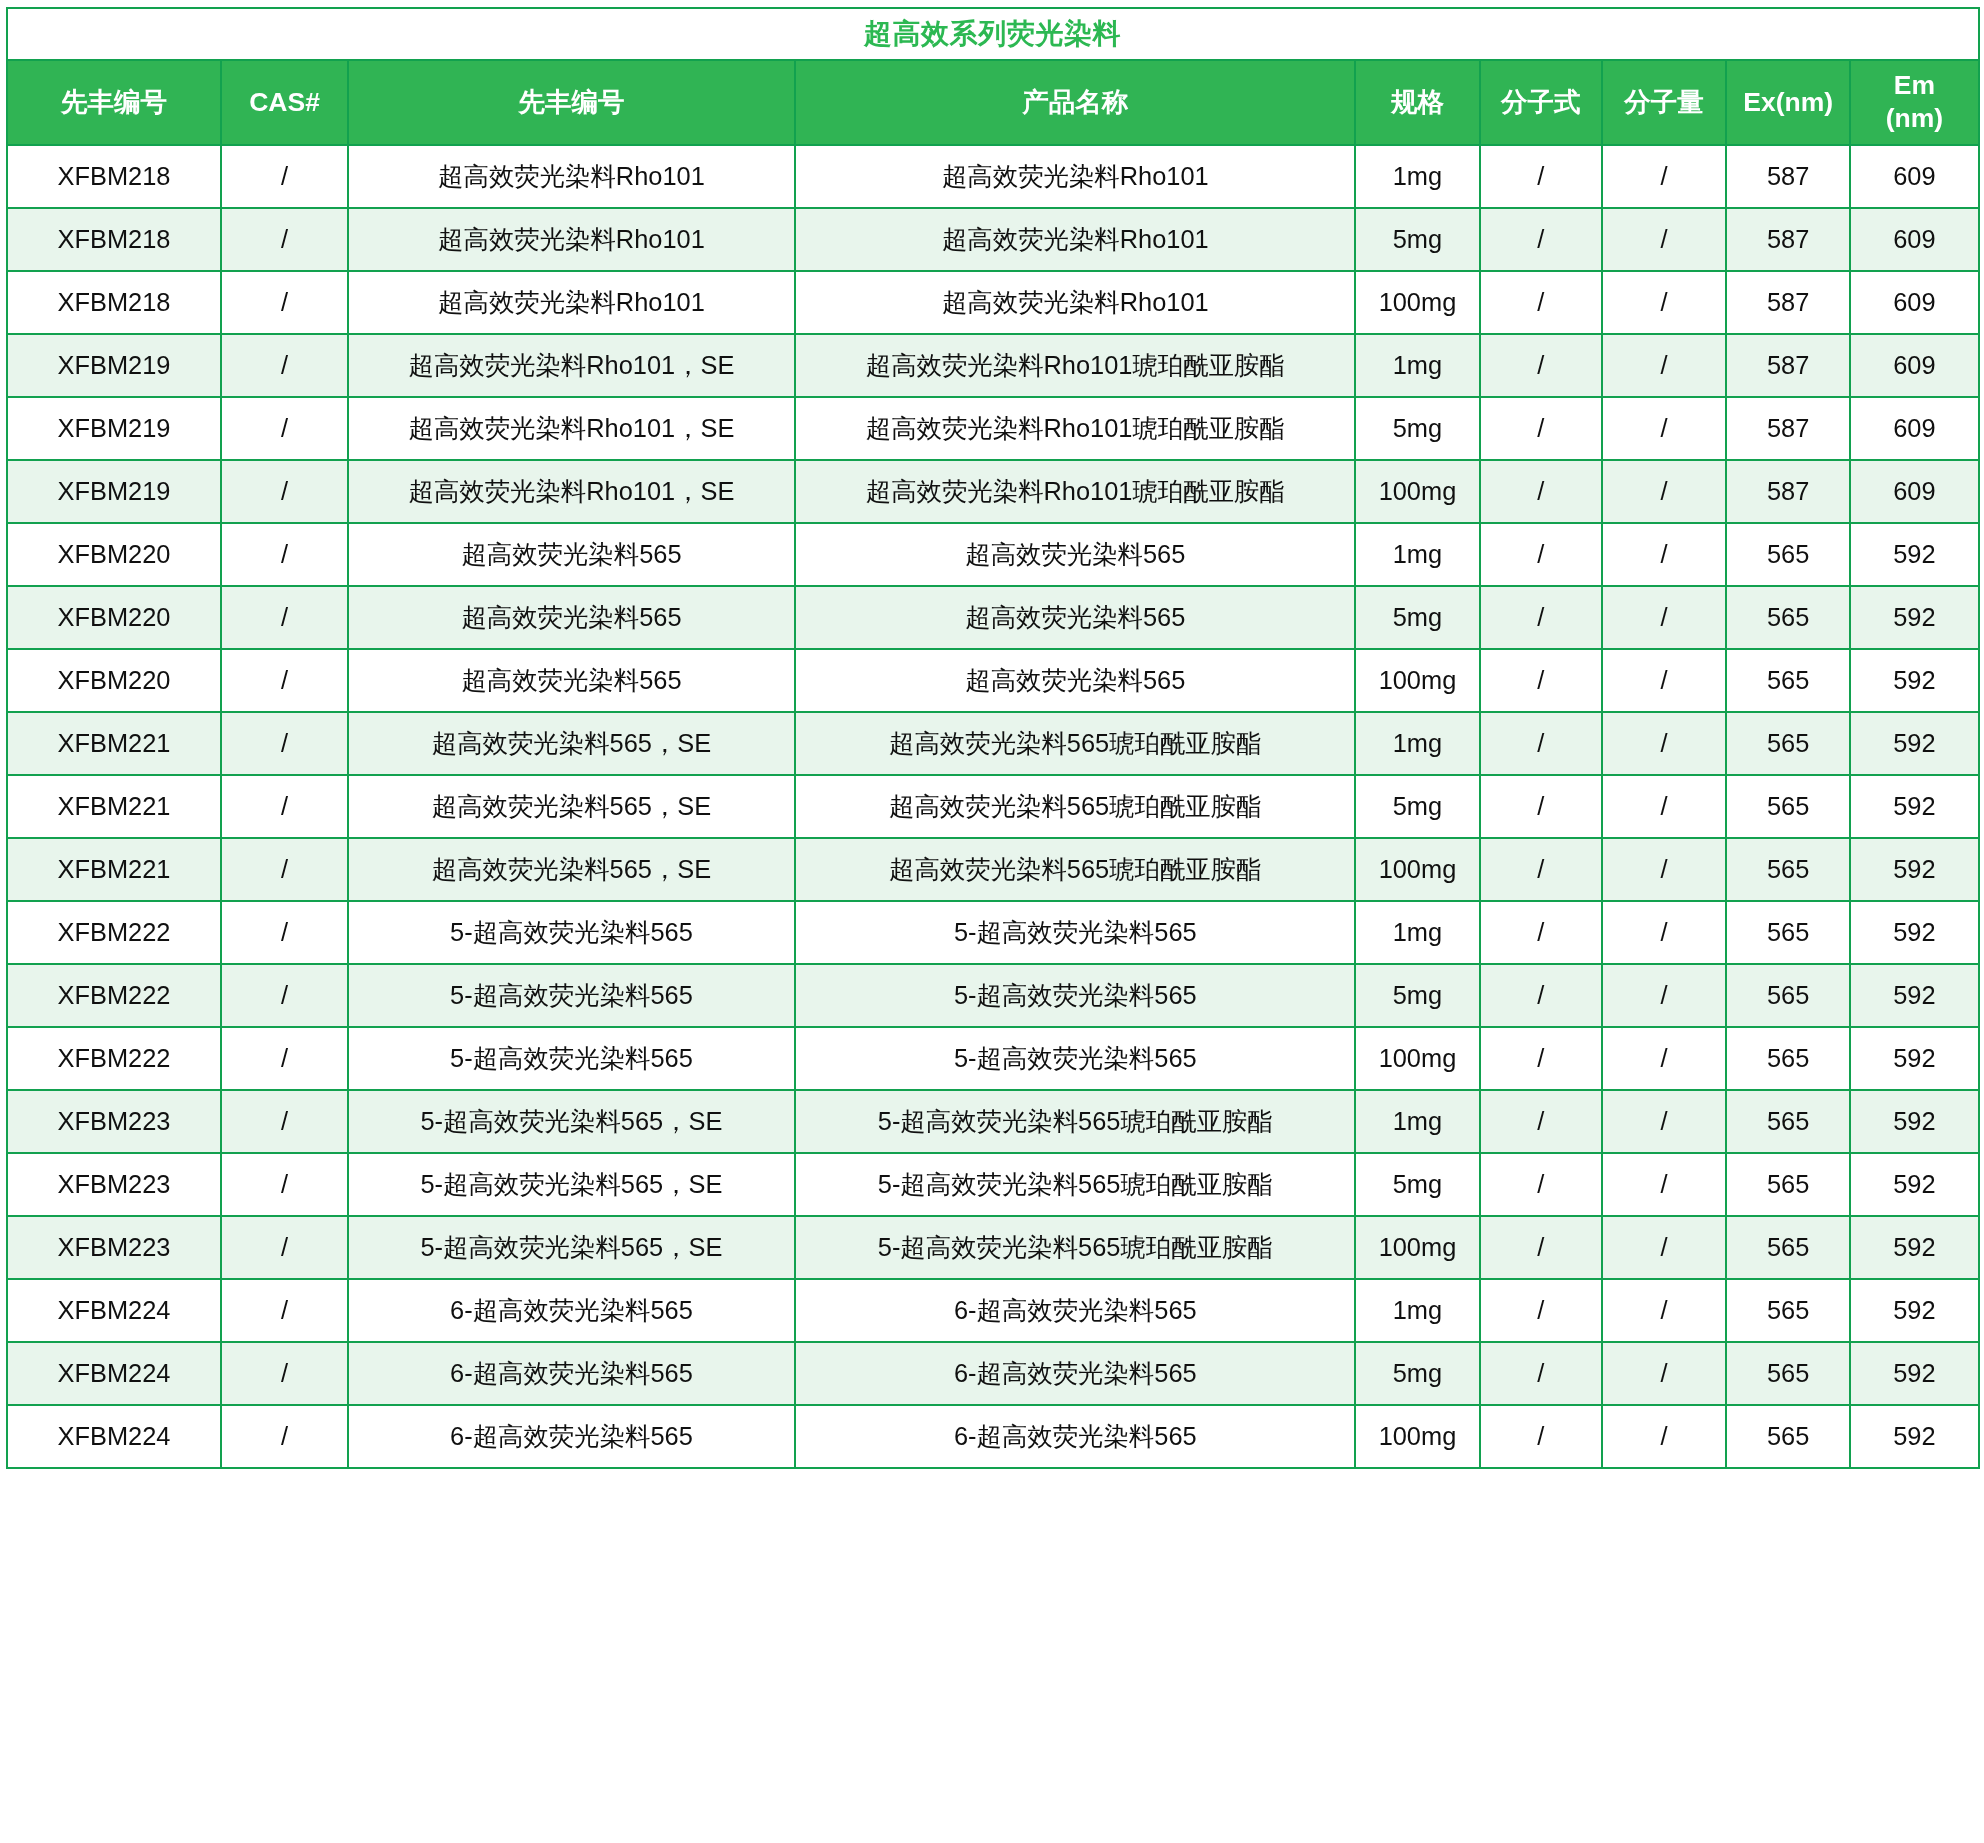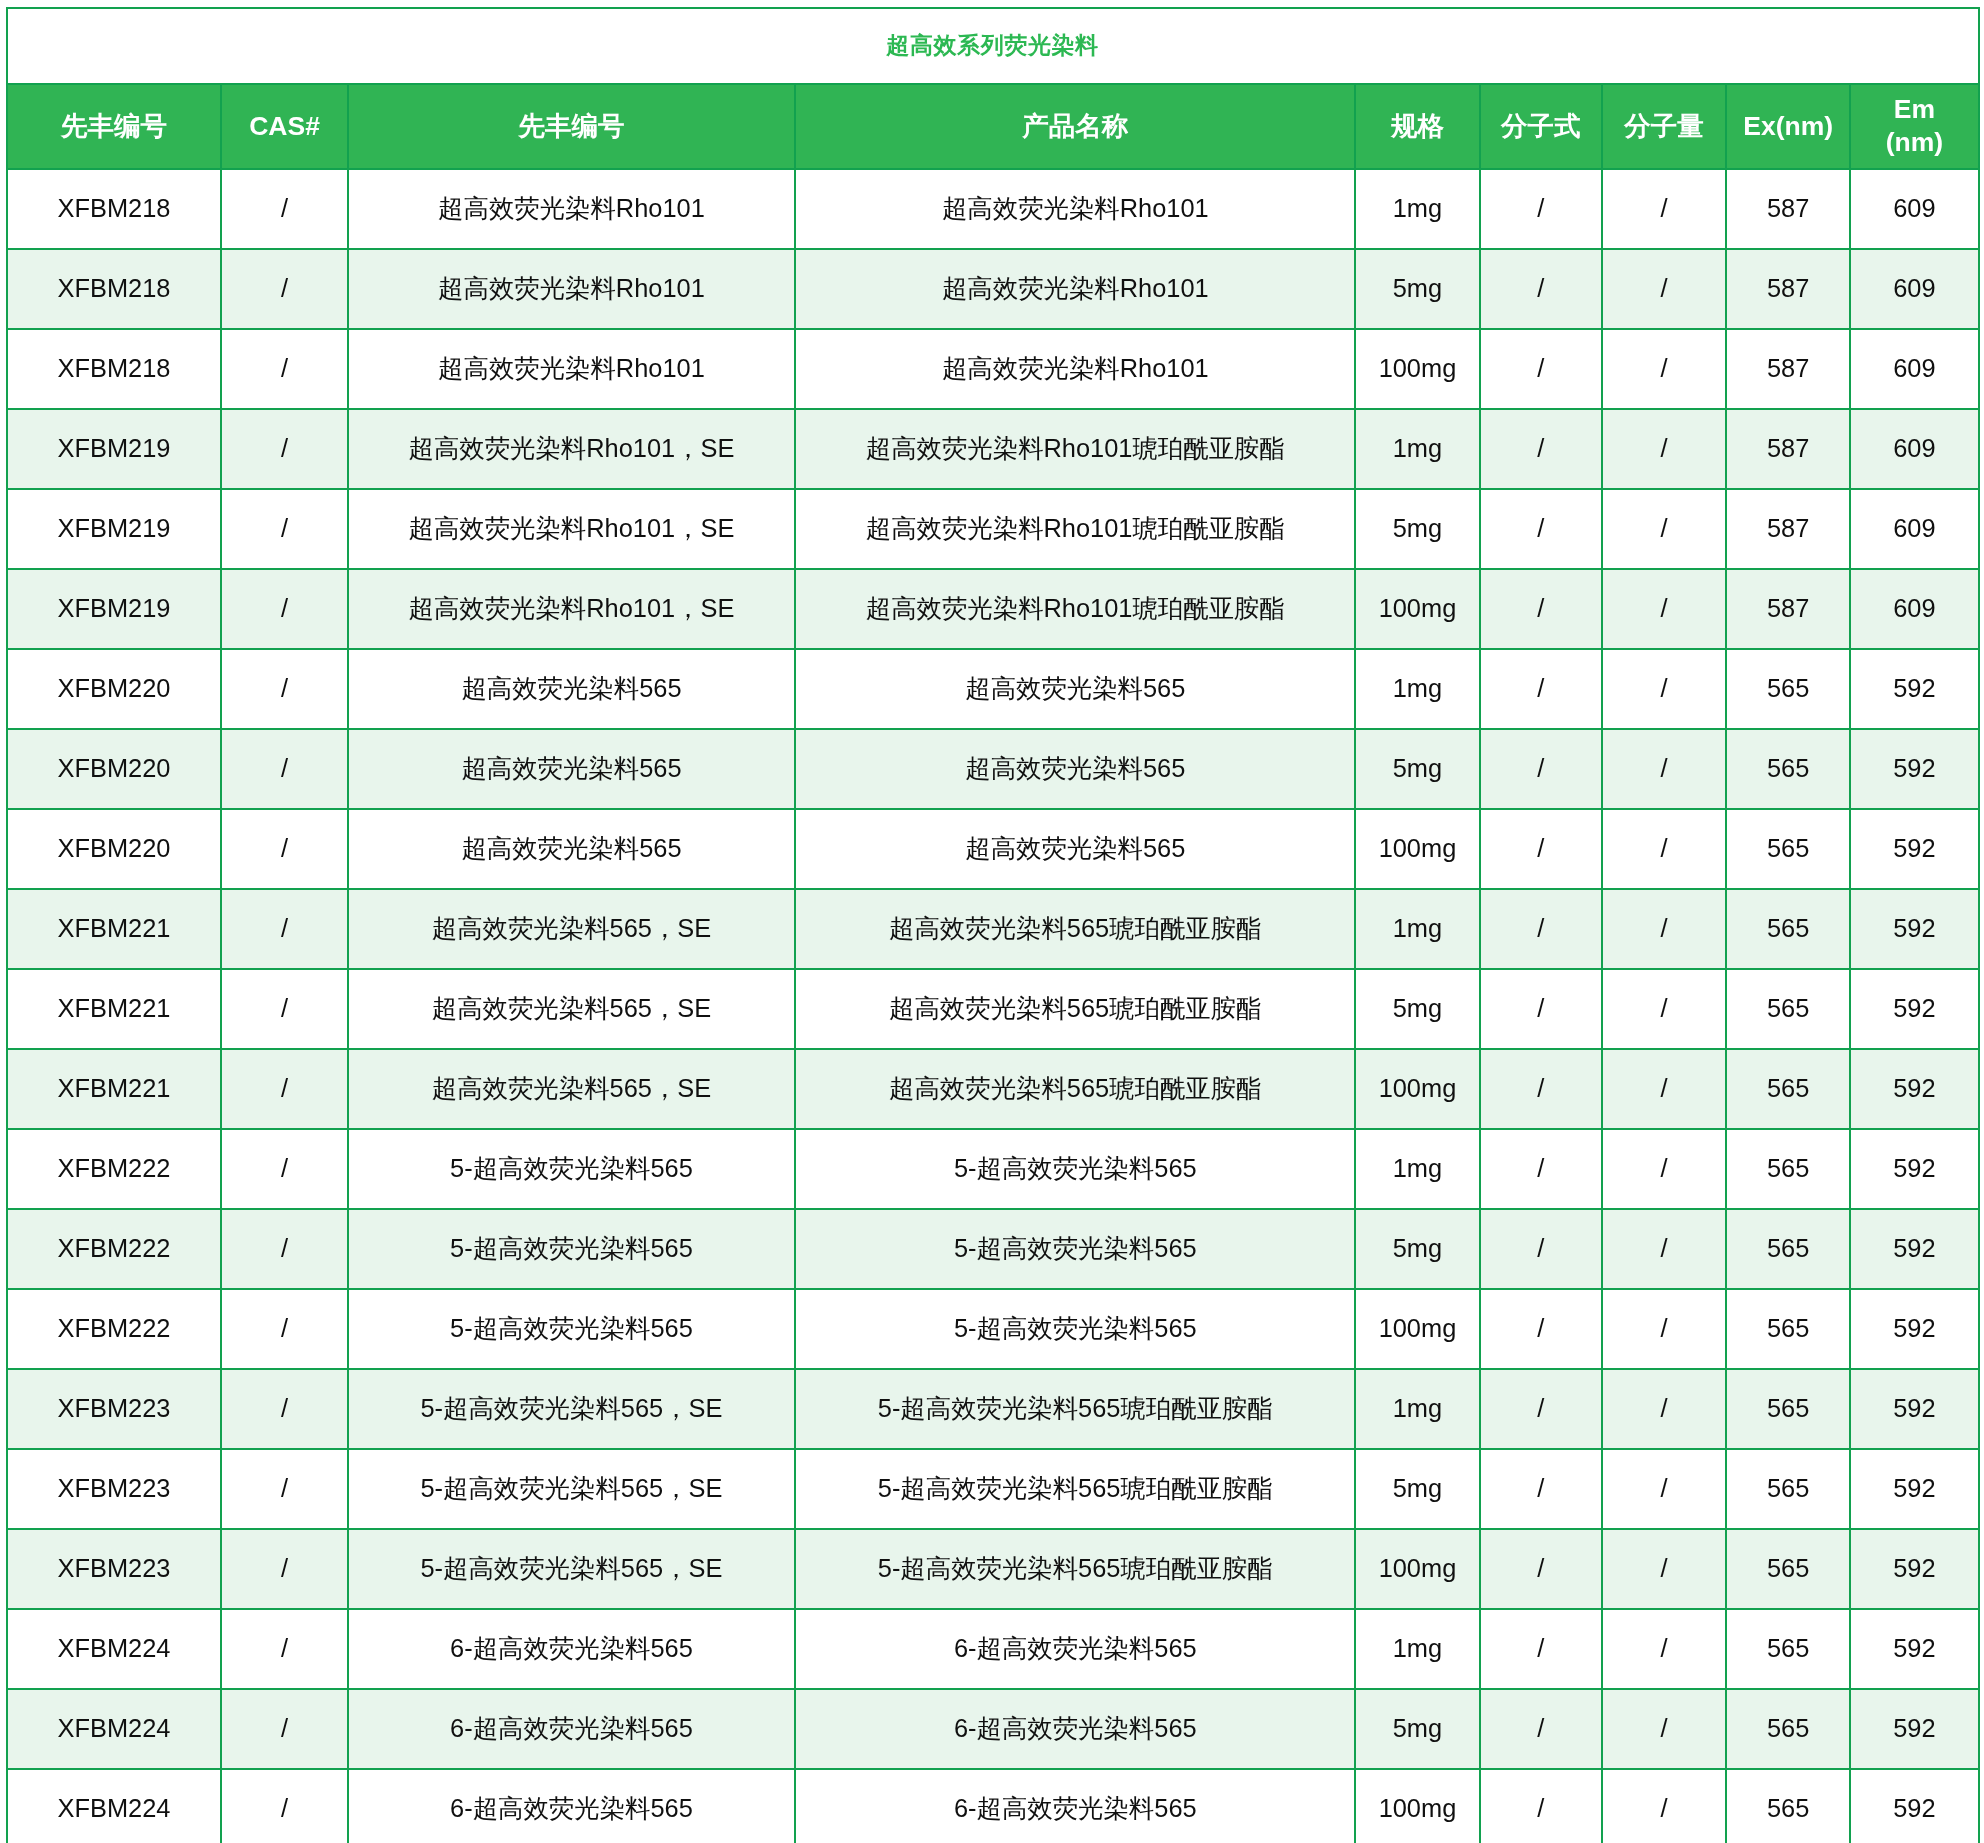--- a/index.html
+++ b/index.html
@@ -25,37 +25,37 @@
   }
   table.catalog th,table.catalog td{
     border:2.2px solid var(--border);
     text-align:center;
     vertical-align:middle;
     padding:0 4.4px;
     overflow:hidden;
     white-space:nowrap;
   }
   tr.title-row th{
-    height:76px;
+    height:52px;
     background:#ffffff;
     color:var(--title-text);
-    font-size:23px;
+    font-size:28px;
     font-weight:bold;
     letter-spacing:0.6px;
   }
   tr.header-row th{
     height:85px;
     background:var(--header-bg);
     color:#ffffff;
     font-size:26.5px;
     font-weight:bold;
     white-space:normal;
     line-height:1.25;
   }
-  tbody tr{height:80px;}
+  tbody tr{height:63px;}
   tbody tr:nth-child(even){background:var(--band);}
   tbody tr:nth-child(odd){background:#ffffff;}
   tbody td{
     font-size:25.4px;
     line-height:1.2;
   }
   .hdr-line{display:block;}
 </style>
 </head>
 <body>

